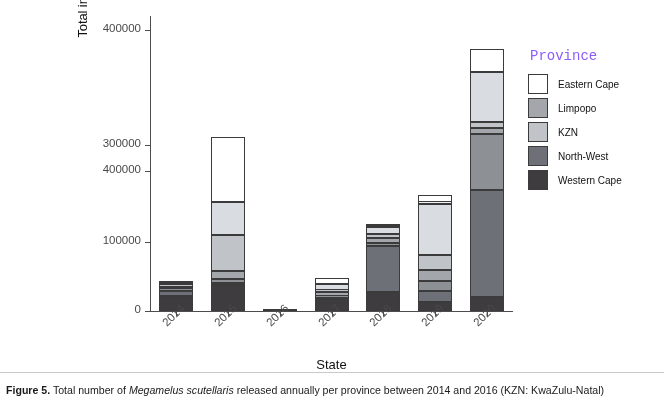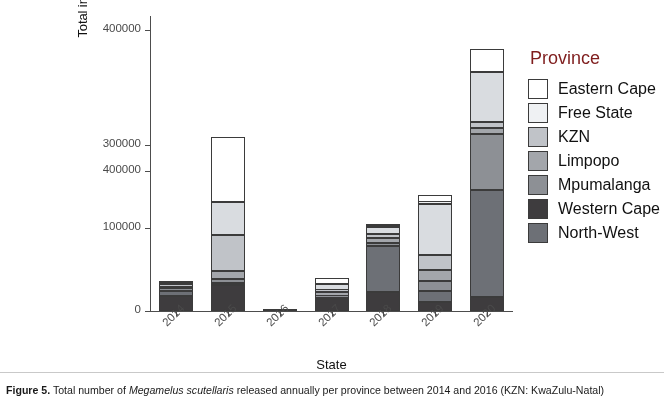--- a/index.html
+++ b/index.html
@@ -121,40 +121,41 @@
   }
 
   
   #legend {
     position: absolute;
     left: 528px;
     top: 48px;
     width: 132px;
   }
   #legend-title {
-    font-size: 18px;
-    color: #7f1d1d;
+    font-size: 14px;
+    color: #8b5cf6;
     margin: 0 0 8px 2px;
+    font-family: Liberation Mono, monospace;
   }
   .legend-row {
     display: flex;
     align-items: center;
     height: 24px;
   }
   .legend-swatch {
     width: 20px;
     height: 20px;
     box-sizing: border-box;
     border: 1px solid #3b3b3b;
     flex: 0 0 auto;
     background: #fff;
   }
   .legend-label {
     margin-left: 10px;
-    font-size: 16px;
+    font-size: 10px;
     color: #111;
     white-space: nowrap;
   }
 
   
   #caption-rule {
     position: absolute;
     left: 0;
     top: 372px;
     width: 664px;
@@ -184,21 +185,21 @@
   </div>
 
   <div id="axis-v"></div>
   <div id="axis-h"></div>
 
   <div id="yticks">
       <div class="ytick-row" style="top: 311px;">
         <div class="ytick-mark"></div>
         <div class="ytick-text">0</div>
       </div>
-      <div class="ytick-row" style="top: 228px; text-align: center;">
+      <div class="ytick-row" style="top: 242px; text-align: center;">
         <div class="ytick-mark"></div>
         <div class="ytick-text">100000</div>
       </div>
       <div class="ytick-row" style="top: 170.524px;">
         <div class="ytick-mark"></div>
         <div class="ytick-text">400000</div>
       </div>
       <div class="ytick-row" style="top: 100.286px; margin-top: 45px;">
         <div class="ytick-mark"></div>
         <div class="ytick-text">300000</div>
@@ -290,42 +291,34 @@
   <div id="xlabel">State</div>
 
   <div id="legend">
     <div id="legend-title">Province</div>
     <div id="legend-items">
         <div class="legend-row">
           <div class="legend-swatch" style="background: rgb(255, 255, 255);"></div>
           <div class="legend-label">Eastern Cape</div>
         </div>
         <div class="legend-row">
-          <div class="legend-swatch" style="background: rgb(239, 241, 243);"></div>
-          <div class="legend-label">Free State</div>
+          <div class="legend-swatch" style="background: rgb(163, 166, 171);"></div>
+          <div class="legend-label">Limpopo</div>
         </div>
         <div class="legend-row">
           <div class="legend-swatch" style="background: rgb(192, 195, 200);"></div>
           <div class="legend-label">KZN</div>
         </div>
         <div class="legend-row">
-          <div class="legend-swatch" style="background: rgb(163, 166, 171);"></div>
-          <div class="legend-label">Limpopo</div>
-        </div>
-        <div class="legend-row">
-          <div class="legend-swatch" style="background: rgb(141, 144, 149);"></div>
-          <div class="legend-label">Mpumalanga</div>
+          <div class="legend-swatch" style="background: rgb(109, 112, 118);"></div>
+          <div class="legend-label">North-West</div>
         </div>
         <div class="legend-row">
           <div class="legend-swatch" style="background: rgb(62, 60, 62);"></div>
           <div class="legend-label">Western Cape</div>
-        </div>
-        <div class="legend-row">
-          <div class="legend-swatch" style="background: rgb(109, 112, 118);"></div>
-          <div class="legend-label">North-West</div>
         </div>
       </div>
   </div>
 
 </div>
 
 <div id="caption-rule"></div>
 <div id="caption">
   <b>Figure 5.</b><span> Total number of </span><i>Megamelus scutellaris</i><span> released annually per province between 2014 and 2016 (KZN: KwaZulu-Natal)</span>
 </div>

